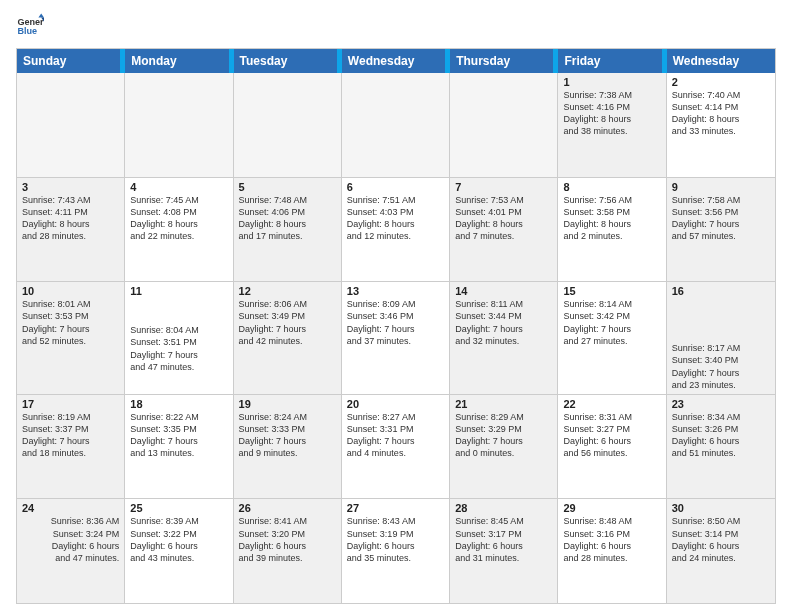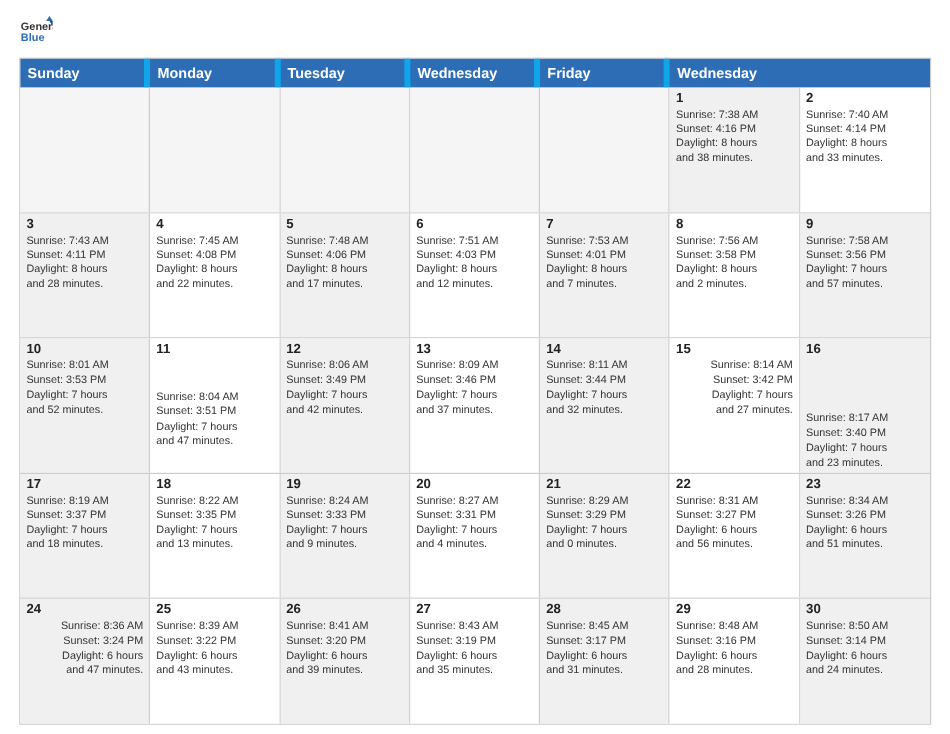--- a/index.html
+++ b/index.html
@@ -135,20 +135,21 @@
       <h2></h2>
     </div>
   </div>
 
   <div class="calendar">
     <div class="cal-header-row">
     <div class="cal-header-cell">Sunday</div>
         <div class="cal-header-cell">Monday</div>
         <div class="cal-header-cell">Tuesday</div>
         <div class="cal-header-cell">Wednesday</div>
+        <div class="cal-header-cell">Thursday</div>
         <div class="cal-header-cell">Friday</div>
         <div class="cal-header-cell">Wednesday</div>
       </div>
     <div class="cal-body">
     <div class="cal-row">
           <div class="cal-cell empty"></div>
           <div class="cal-cell empty"></div>
           <div class="cal-cell empty"></div>
           <div class="cal-cell empty"></div>
           <div class="cal-cell empty"></div>
@@ -249,21 +250,21 @@
           </div>
           <div class="cal-cell shaded">
             <span class="day-num">14</span>
             <div class="cell-info" style="white-space: pre-line;">Sunrise: 8:11 AM
 Sunset: 3:44 PM
 Daylight: 7 hours
 and 32 minutes.</div>
           </div>
           <div class="cal-cell">
             <span class="day-num">15</span>
-            <div class="cell-info" style="white-space: pre-line; text-align: right;">Sunrise: 8:14 AM
+            <div class="cell-info" style="white-space: pre-line;">Sunrise: 8:14 AM
 Sunset: 3:42 PM
 Daylight: 7 hours
 and 27 minutes.</div>
           </div>
           <div class="cal-cell shaded">
             <span class="day-num">16</span>
             <div class="cell-info" style="white-space: pre-line; margin-top: 45px;">Sunrise: 8:17 AM
 Sunset: 3:40 PM
 Daylight: 7 hours
 and 23 minutes.</div>

